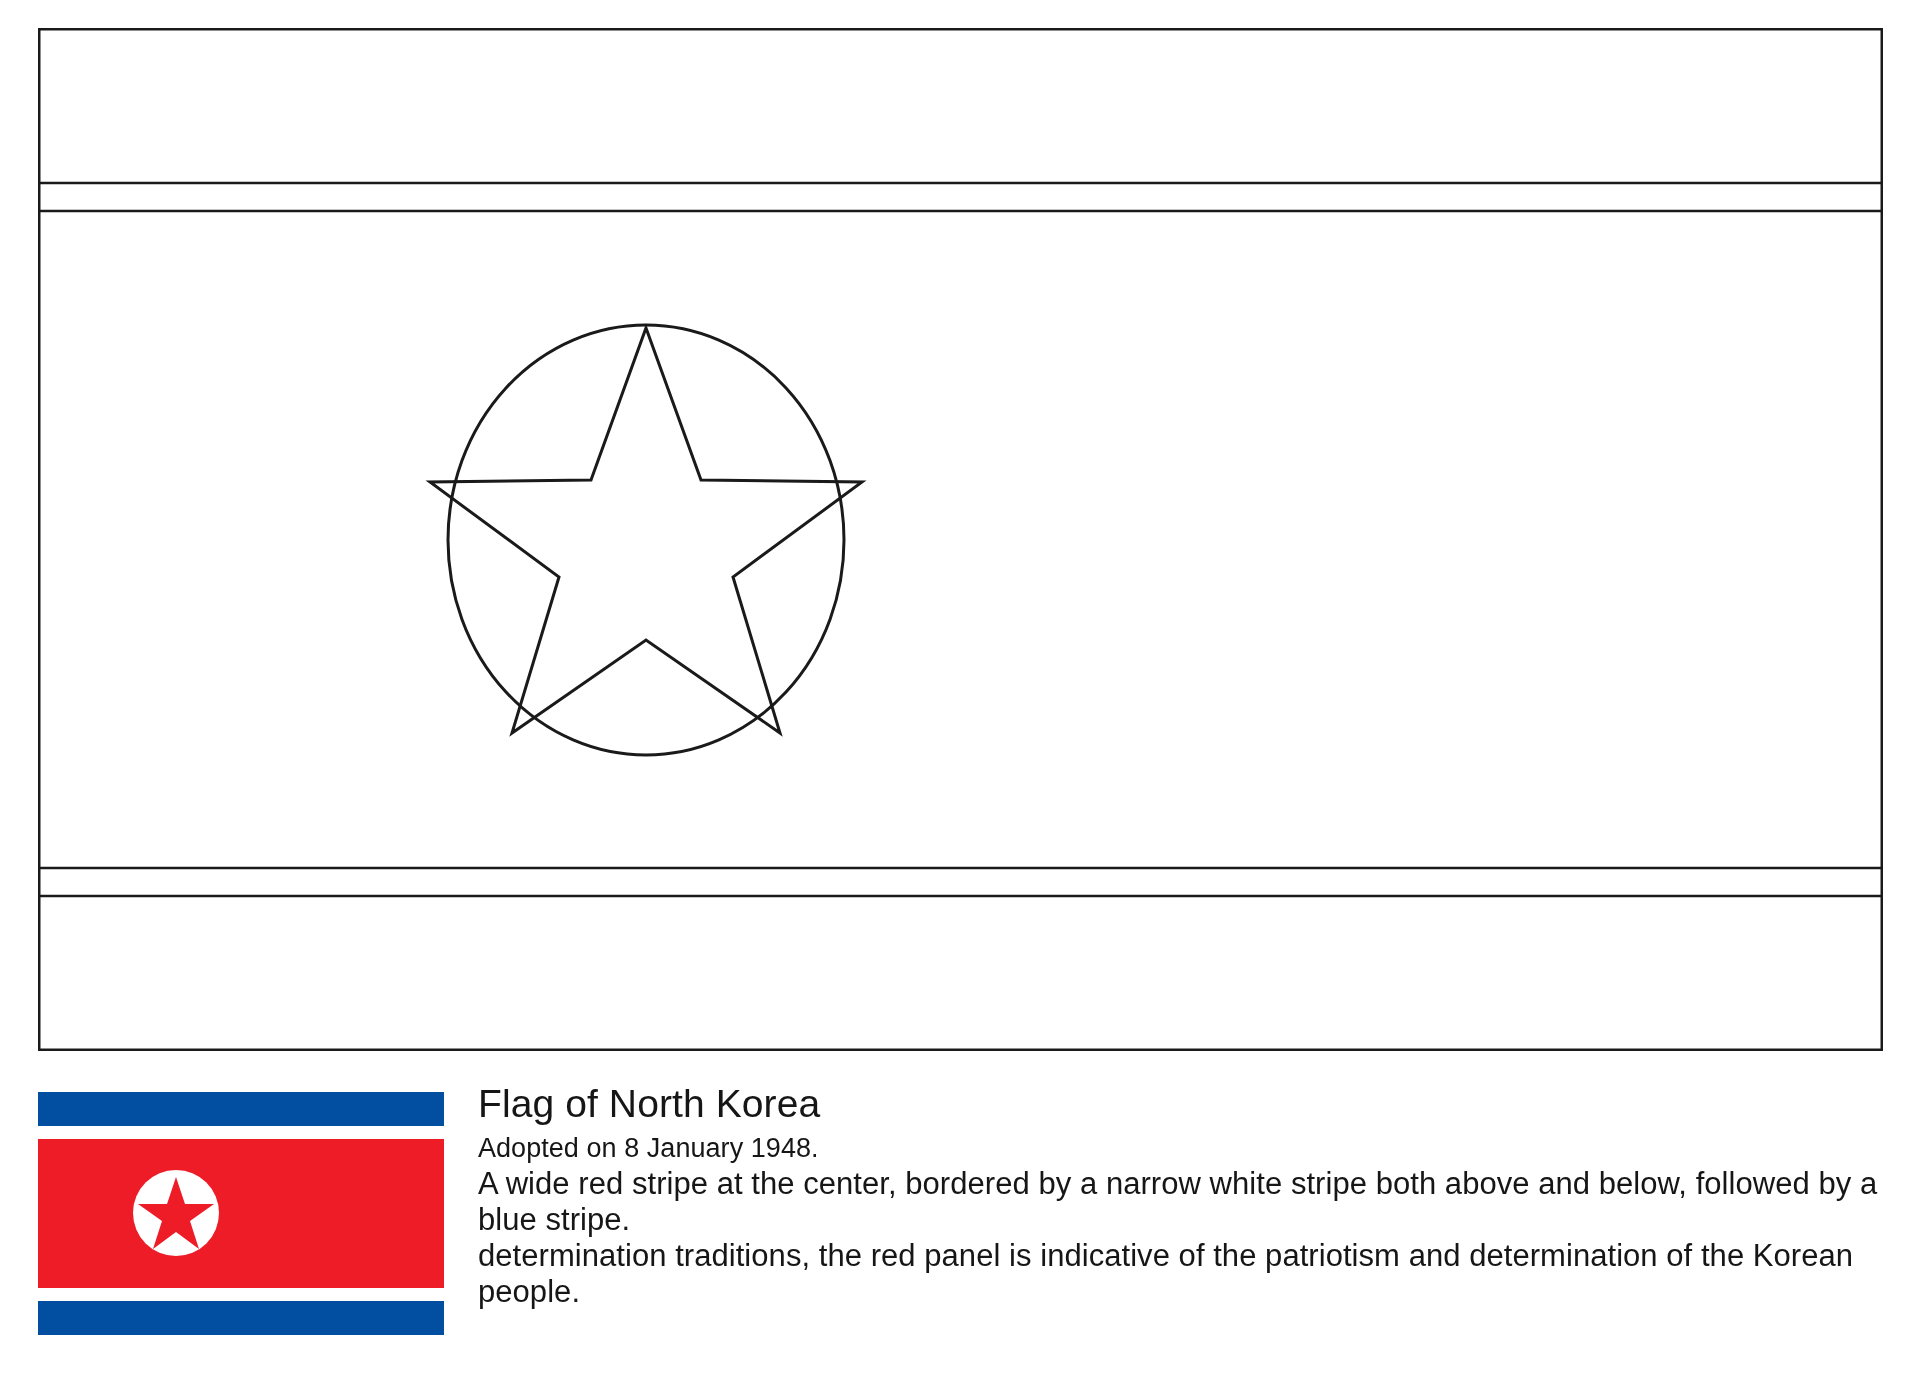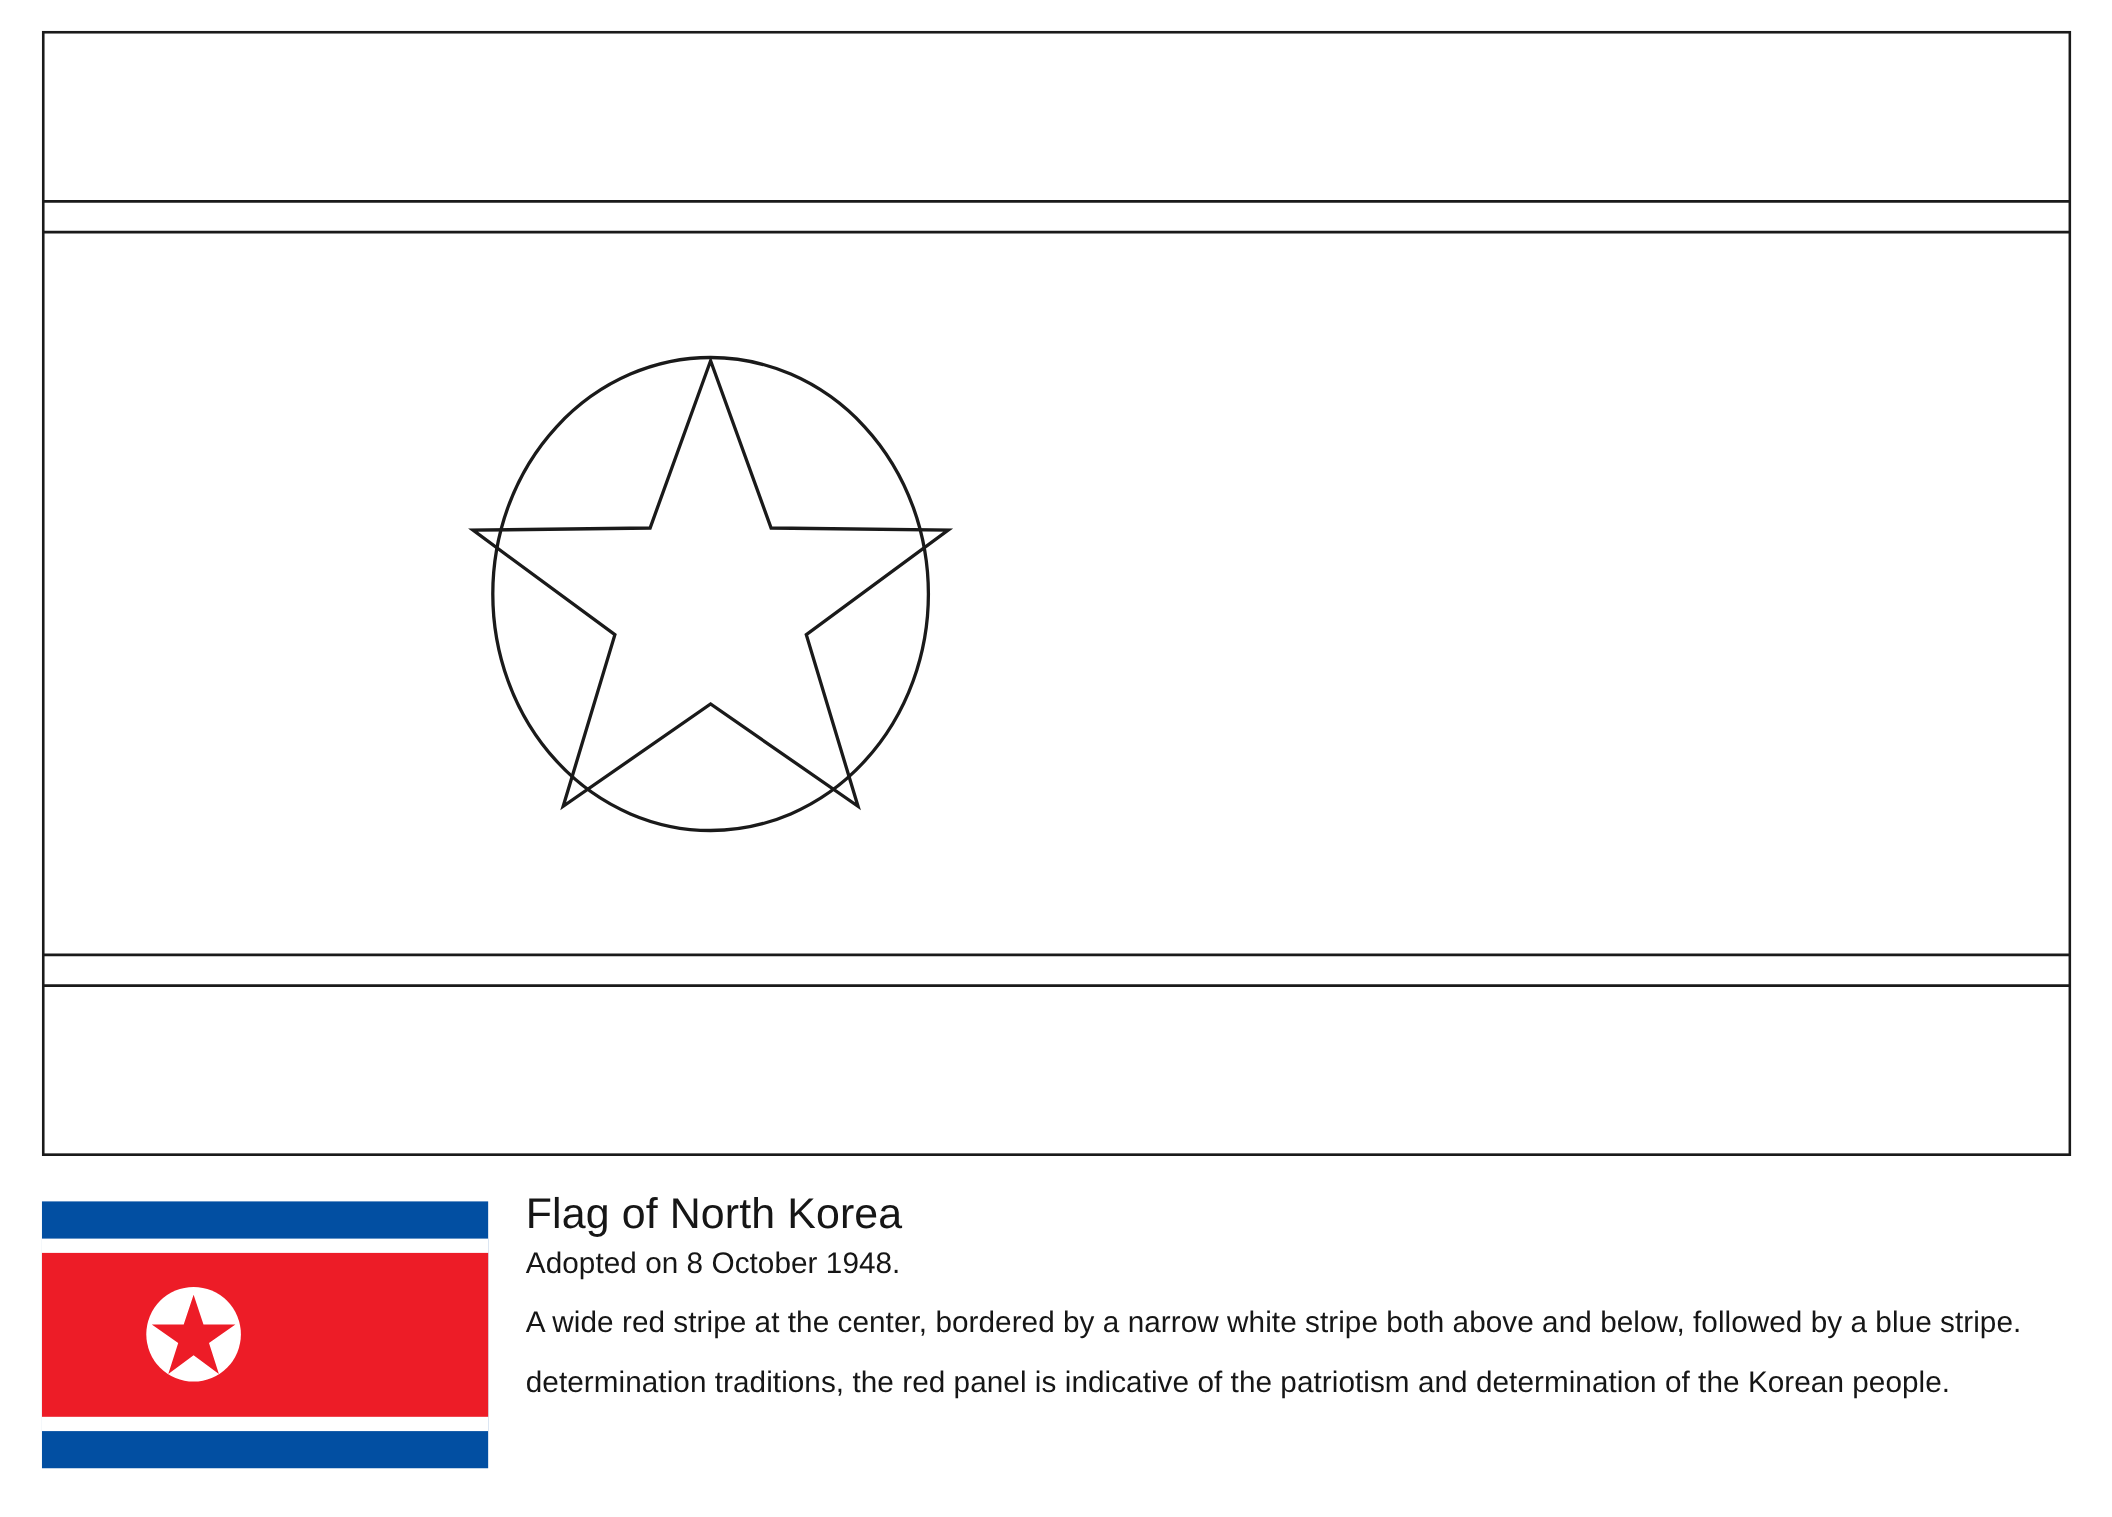--- a/index.html
+++ b/index.html
@@ -71,25 +71,24 @@
     font-weight: 400;
   }
   .caption-line {
     font-size: 27px;
     line-height: 36px;
     color: #161616;
     letter-spacing: 0.05px;
     white-space: nowrap;
   }
   .caption-para {
-    font-size: 27px;
+    font-size: 31px;
     line-height: 36px;
     color: #161616;
     letter-spacing: 0.05px;
-    margin-top: 18px;
   }
 </style>
 </head>
 <body>
 
 <div id="coloring-flag">
   <svg class="outline-svg" viewBox="0 0 1845 1023" preserveAspectRatio="none">
 
     <rect x="1.25" y="1.25" width="1842.5" height="1020.5" fill="#ffffff" stroke="#1a1a1a" stroke-width="2.5"></rect>
 
@@ -114,17 +113,17 @@
       <rect x="0" y="0" width="406" height="243" fill="#024FA2"></rect>
       <rect x="0" y="34" width="406" height="175" fill="#FFFFFF"></rect>
       <rect x="0" y="47" width="406" height="149" fill="#ED1C27"></rect>
       <circle cx="138" cy="121" r="43" fill="#FFFFFF"></circle>
       <polygon points="138,85 147,112 176,112 152,129 161,157 138,140 115,157 124,129 100,112 129,112" fill="#ED1C27"></polygon>
     </svg>
   </div>
 
   <div id="caption-text">
     <h1 id="flag-title">Flag of North Korea</h1>
-    <div class="caption-line">Adopted on 8 October 1948.</div>
+    <div class="caption-line">Adopted on 8 January 1948.</div>
     <div class="caption-para">A wide red stripe at the center, bordered by a narrow white stripe both above and below, followed by a blue stripe.</div>
     <div class="caption-para">determination traditions, the red panel is indicative of the patriotism and determination of the Korean people.</div>
   </div>
 </div>
 
 </body></html>

